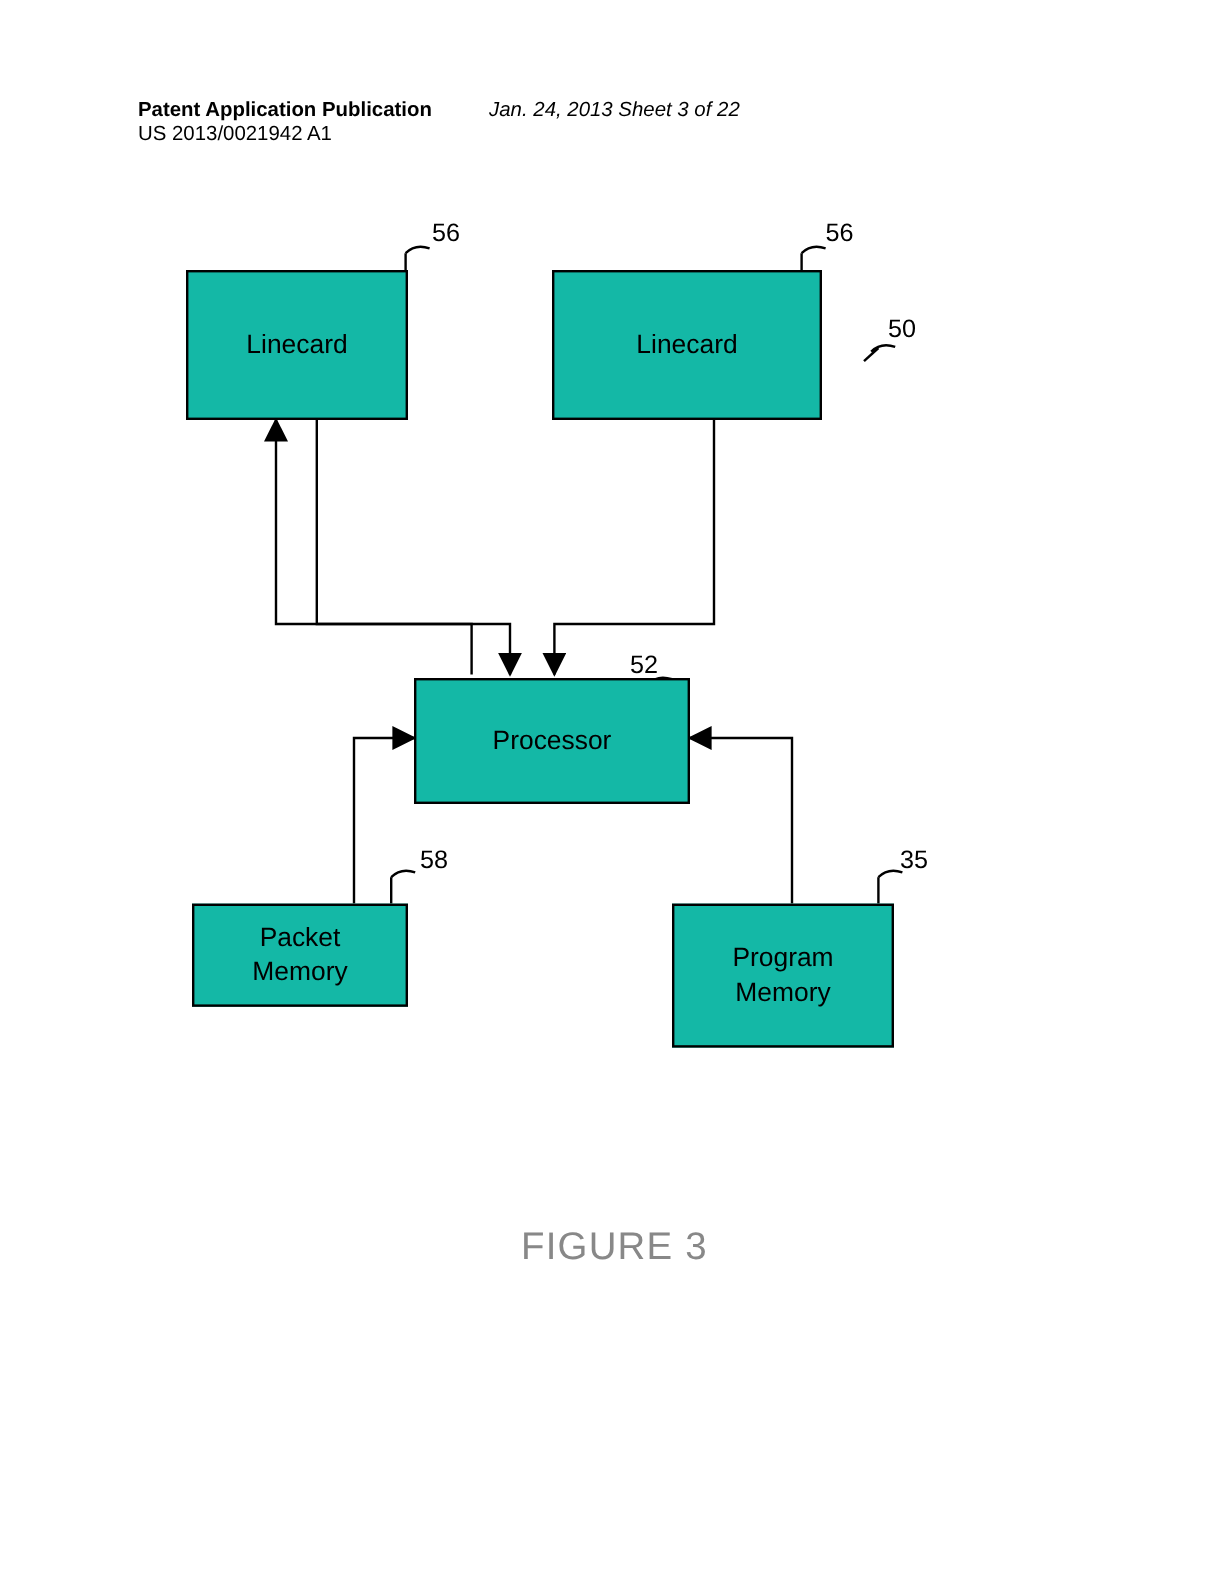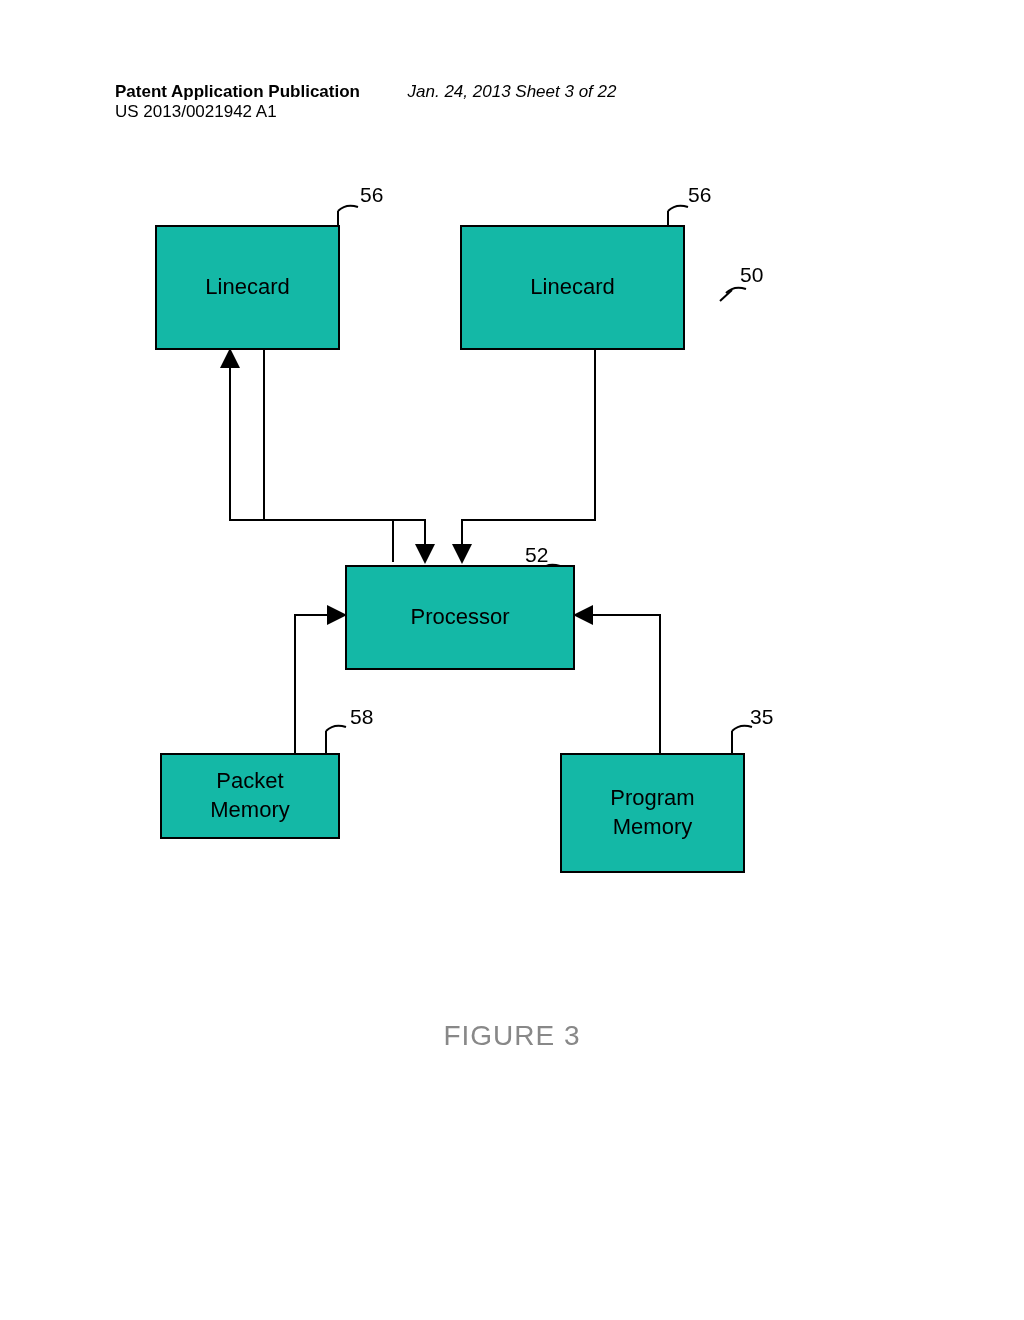--- a/index.html
+++ b/index.html
@@ -56,21 +56,21 @@
     }
     .ref-label {
       position: absolute;
       font-size: 21px;
     }
     .figure-label {
       position: absolute;
       top: 1020px;
       left: 50%;
       transform: translateX(-50%);
-      font-size: 28px;
+      font-size: 32px;
       color: #888;
       letter-spacing: 1px;
     }
     svg.connectors {
       position: absolute;
       top: 0;
       left: 0;
       width: 1024px;
       height: 800px;
     }

